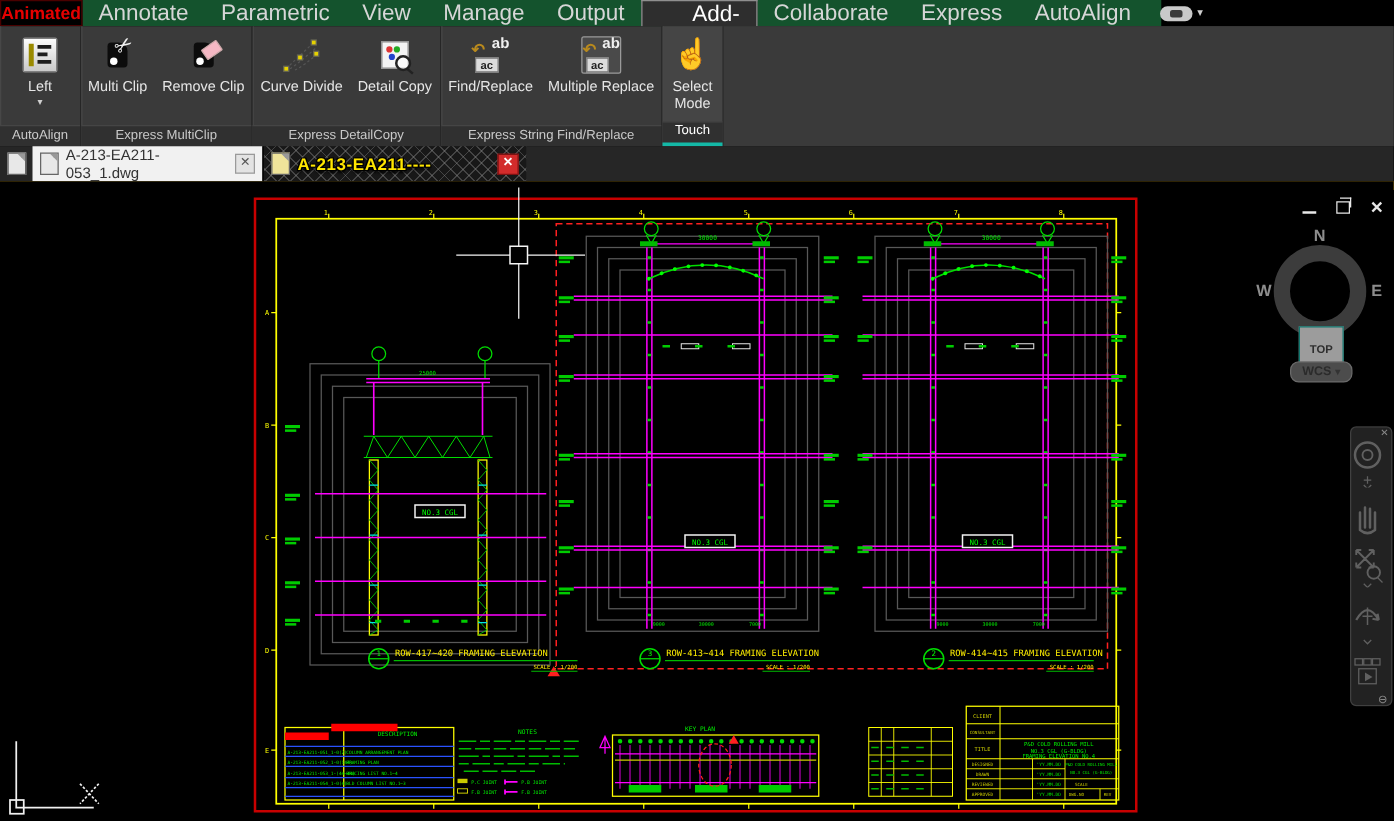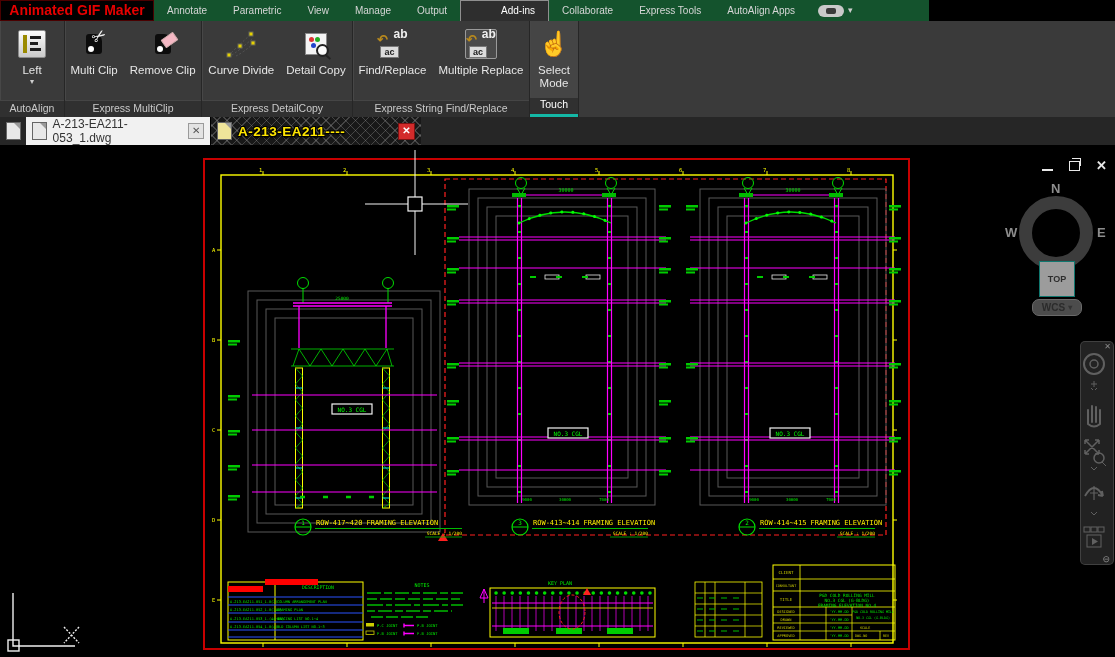--- a/index.html
+++ b/index.html
@@ -3,21 +3,21 @@
 <meta charset="utf-8">
 <style>
   html,body{margin:0;padding:0;background:#000;}
   body{width:1115px;height:657px;position:relative;overflow:hidden;
        font-family:"Liberation Sans",sans-serif;-webkit-font-smoothing:antialiased;}
   
   .tabs-row{position:absolute;left:0;top:0;width:929px;height:21px;background:#14532d;
             display:flex;align-items:center;}
   .gifmaker{width:152px;height:19px;line-height:19px;background:#000;border:1px solid #4a0000;
             color:#e60000;font-weight:bold;font-size:14px;text-align:center;letter-spacing:0;}
-  .rtab{color:#d6d6d6;font-size:10px;padding:0 13px;height:21px;line-height:21px;cursor:default;}
+  .rtab{color:#d6d6d6;font-size:18px;padding:0 13px;height:21px;line-height:21px;cursor:default;}
   .rtab.active{background:#2e2e2e;border:1px solid #8f8f8f;border-bottom:none;color:#fff;
                height:20px;line-height:20px;padding-left:40px;}
   .tab-extra{margin-left:10px;display:flex;align-items:center;gap:4px;}
   .pillbtn{width:26px;height:12px;border-radius:6px;background:#c9c9c9;position:relative;}
   .pillbtn::after{content:"";position:absolute;left:8px;top:3px;width:10px;height:6px;background:#3a3a3a;border-radius:2px;}
   .caret{color:#cfcfcf;font-size:9px;line-height:9px;}
   
   .ribbon{position:absolute;left:0;top:21px;width:1115px;height:96px;background:#3a3a3a;display:flex;}
   .rgroup{display:flex;flex-direction:column;border-right:1px solid #262626;box-shadow:1px 0 0 #474747 inset;}
   .rgroup .btns{flex:1;display:flex;align-items:flex-start;justify-content:center;gap:6px;padding-top:3px;}
@@ -81,21 +81,21 @@
   .wrest{width:9px;height:8px;border:1.5px solid #e8e8e8;position:relative;}
   .wrest::after{content:"";position:absolute;left:2px;top:-4px;width:8px;height:7px;border:1.5px solid #e8e8e8;border-bottom:none;border-left:none;}
   .wclose{font-size:13px;font-weight:bold;line-height:13px;}
   
   .vcube{position:absolute;left:1008px;top:40px;width:96px;height:96px;}
   .vring{position:absolute;left:11px;top:11px;width:48px;height:48px;border:13px solid #3c3c3c;border-radius:50%;}
   .vl{position:absolute;color:#8d8d8d;font-weight:bold;font-size:13px;}
   .vn{left:43px;top:-4px;}.vs{left:44px;top:84px;}.vw{left:-3px;top:40px;}.ve{left:89px;top:40px;}
   .vtop{position:absolute;left:31px;top:31px;width:34px;height:34px;background:#9c9c9c;border:1px solid #0f766e;
         color:#2e2e2e;font-size:9px;font-weight:bold;display:flex;align-items:center;justify-content:center;margin-top:45px;}
-  .wcs{position:absolute;left:1032px;top:154px;width:48px;height:15px;background:#4c4c4c;border:1px solid #6a6a6a;
+  .wcs{position:absolute;left:1032px;top:144px;width:48px;height:15px;background:#4c4c4c;border:1px solid #6a6a6a;
        border-radius:7px;color:#2b2b2b;font-size:10px;font-weight:bold;display:flex;align-items:center;justify-content:center;gap:3px;}
   .wcs .c{font-size:8px;color:#333;}
   
   .navbar{position:absolute;left:1080px;top:196px;width:32px;height:222px;background:rgba(80,80,80,.42);
           border:1px solid rgba(120,120,120,.35);border-radius:5px;}
   .navbar .nx{position:absolute;right:2px;top:0px;color:#8a8a8a;font-size:8px;}
   .navbar .nm{position:absolute;right:3px;bottom:0px;color:#8a8a8a;font-size:9px;}
   .nav-ic{position:absolute;left:3px;opacity:.6;}
 </style>
 </head>

